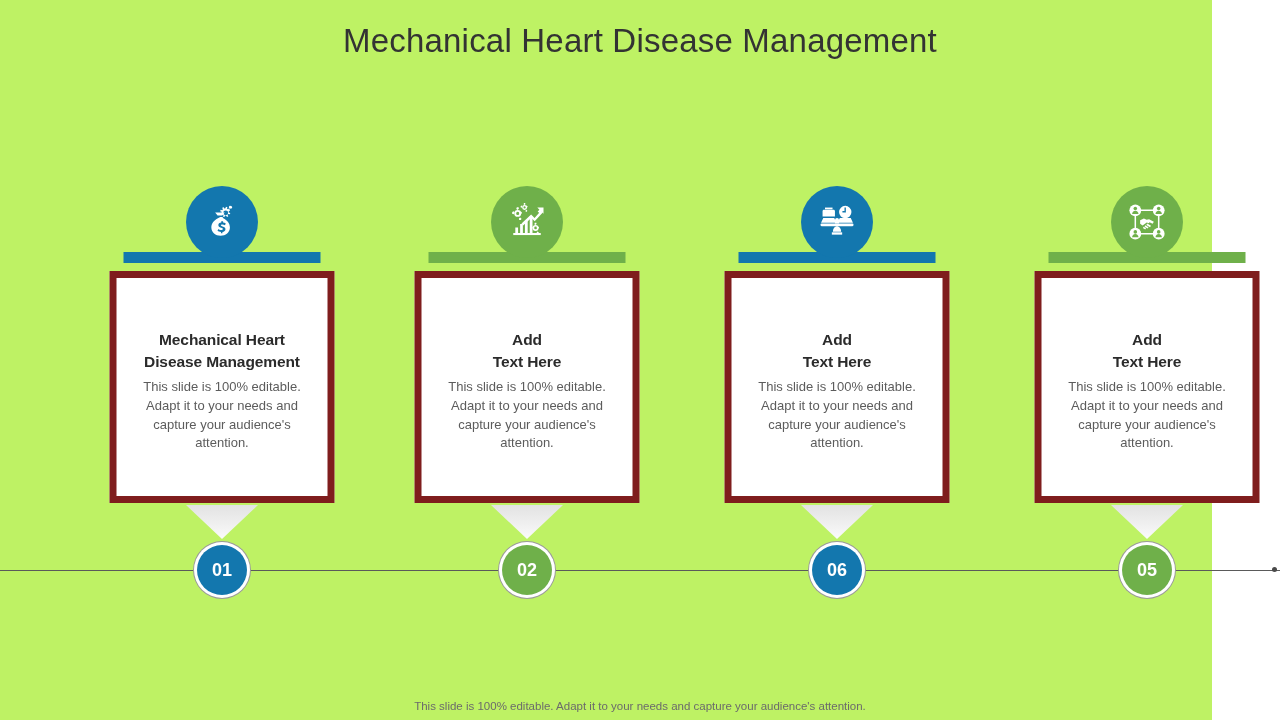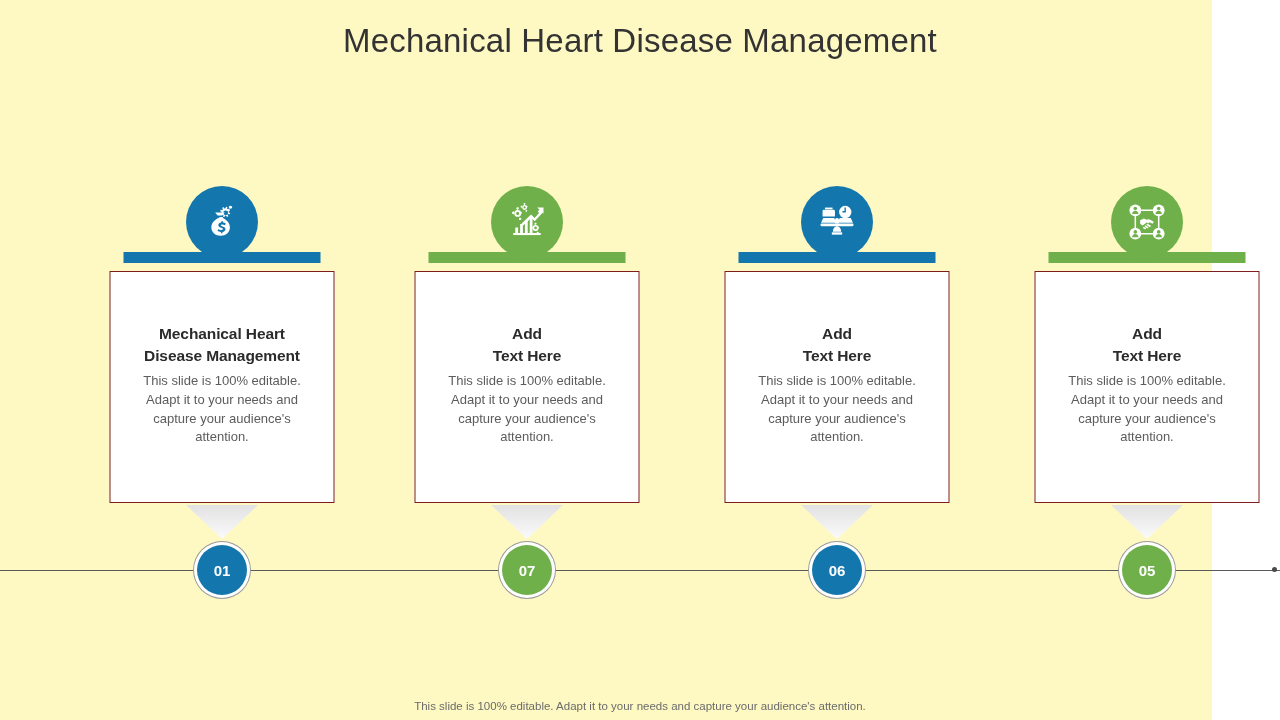--- a/index.html
+++ b/index.html
@@ -2,21 +2,21 @@
 <html><head>
 <meta charset="utf-8">
 <style>
   * { box-sizing: border-box; margin: 0; padding: 0; }
   html, body {
     width: 1280px; height: 720px;
     background: #ffffff;
     font-family: "Liberation Sans", sans-serif;
     overflow: hidden;
   }
-  .slide { position: relative; width: 1212px; height: 720px; background: #fef9c3; }
+  .slide { position: relative; width: 1212px; height: 720px; background: #bef264; }
 
   
   .title {
     position: absolute; top: 22px; left: 0; width: 1280px;
     text-align: center;
     font-size: 33px; font-weight: 400; color: #333333;
     letter-spacing: 0.2px; white-space: nowrap;
   }
 
   
@@ -42,21 +42,21 @@
     position: absolute; top: 252px; left: 50%;
     transform: translateX(-50%);
     width: 197px; height: 11px; z-index: 2;
   }
 
   
   .card {
     position: absolute; top: 271px; left: 50%;
     transform: translateX(-50%);
     width: 225px; height: 232px;
-    border: 1px solid #7f1d1d; background: #ffffff;
+    border: 7px solid #7f1d1d; background: #ffffff;
     z-index: 1;
     display: flex; flex-direction: column;
     align-items: center; justify-content: flex-start;
     padding-top: 51px;
   }
   .card-title {
     font-size: 15.5px; font-weight: bold; color: #2b2b2b;
     text-align: center; line-height: 1.45;
     white-space: pre-line; letter-spacing: -0.1px;
   }
@@ -88,21 +88,21 @@
     position: absolute; top: 567px; left: 1272px;
     width: 5px; height: 5px; border-radius: 50%;
     background: #4a4a4a; z-index: 2;
   }
 
   .badge {
     position: absolute; top: 545px; left: 50%;
     transform: translateX(-50%);
     width: 50px; height: 50px; border-radius: 50%;
     display: flex; align-items: center; justify-content: center;
-    color: #ffffff; font-size: 15px; font-weight: bold;
+    color: #ffffff; font-size: 18px; font-weight: bold;
     z-index: 4;
     box-shadow: 0 0 0 3px #ffffff, 0 0 0 4px #9a9a9a;
   }
 
   
   .footer {
     position: absolute; bottom: 8px; left: 0; width: 1280px;
     text-align: center; font-size: 11.5px; color: #6b6b6b;
   }
 </style>
@@ -155,21 +155,21 @@
         </svg>
       </div>
       <div class="color-bar" style="background:#6FB04A"></div>
       <div class="card">
         <div class="card-title">Add
 Text Here</div>
         <div class="card-body">This slide is 100% editable. Adapt it to your needs and capture your audience's attention.</div>
       </div>
       <div class="chevron"></div>
       <div class="badge" style="background:#6FB04A">
-        <span>07</span>
+        <span>02</span>
       </div>
     </div>
 
     <div class="col c2">
       <div class="icon-circle" style="background:#1377AE">
         <svg viewBox="0 0 64 64" aria-hidden="true">
           <g fill="#ffffff">
             <rect x="8" y="34" width="48" height="4" rx="1.6"></rect>
             <path d="M32 26a3 3 0 0 1 3 3v5h-6v-5a3 3 0 0 1 3-3z"></path>
             <path d="M32 38c3.3 0 6 3.6 6 8H26c0-4.4 2.7-8 6-8z"></path>

